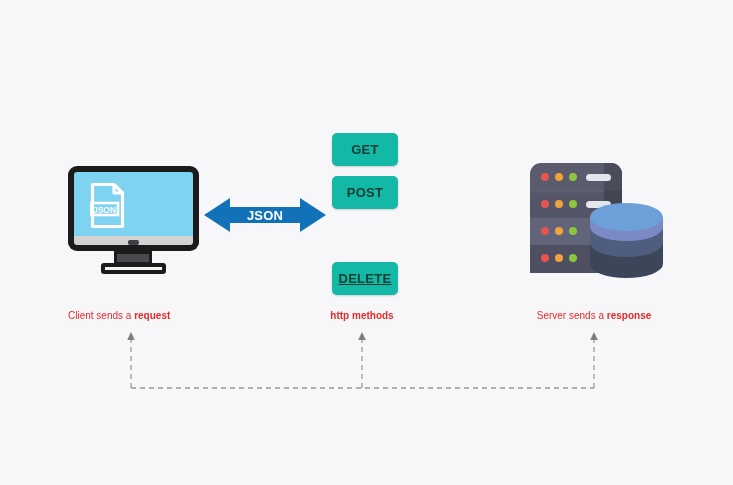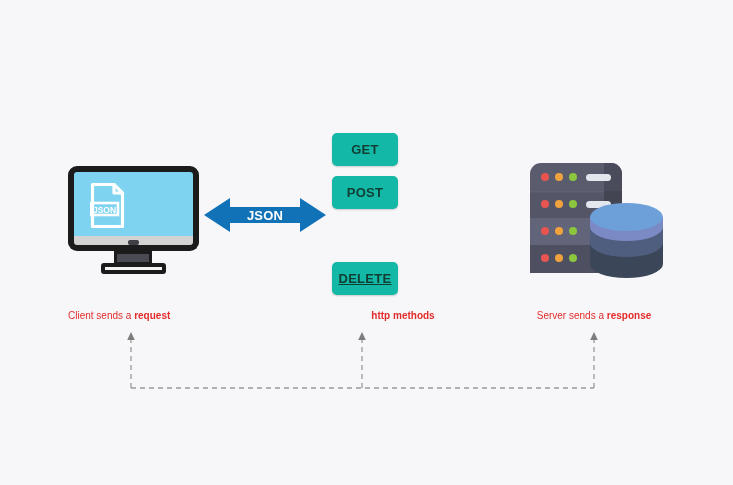--- a/index.html
+++ b/index.html
@@ -226,21 +226,21 @@
         <path d="M60 54 H133 V64 A36.5 14 0 0 1 60 64 Z" fill="#7b8ac4"></path>
         <ellipse cx="96.5" cy="54" rx="36.5" ry="14" fill="#6d9fd8"></ellipse>
       </g>
     </svg>
   </div>
 
   <div class="caption" style="left:68px; top:310px;">
     <span>Client sends a </span><b>request</b>
   </div>
 
-  <div class="caption center" style="left:362px; top:310px;margin-left:41px;">
+  <div class="caption center" style="left:362px; top:310px;">
     <b>http methods</b>
   </div>
 
   <div class="caption center" style="left:594px; top:310px;text-align:right;">
     <span>Server sends a </span><b>response</b>
   </div>
 
   <div class="connector" style="left:125px; top:330px; width:475px; height:62px;">
     <svg width="475" height="62" viewBox="0 0 475 62">
       <g stroke="#9a9a9a" stroke-width="1.3" fill="none" stroke-dasharray="5,4">

